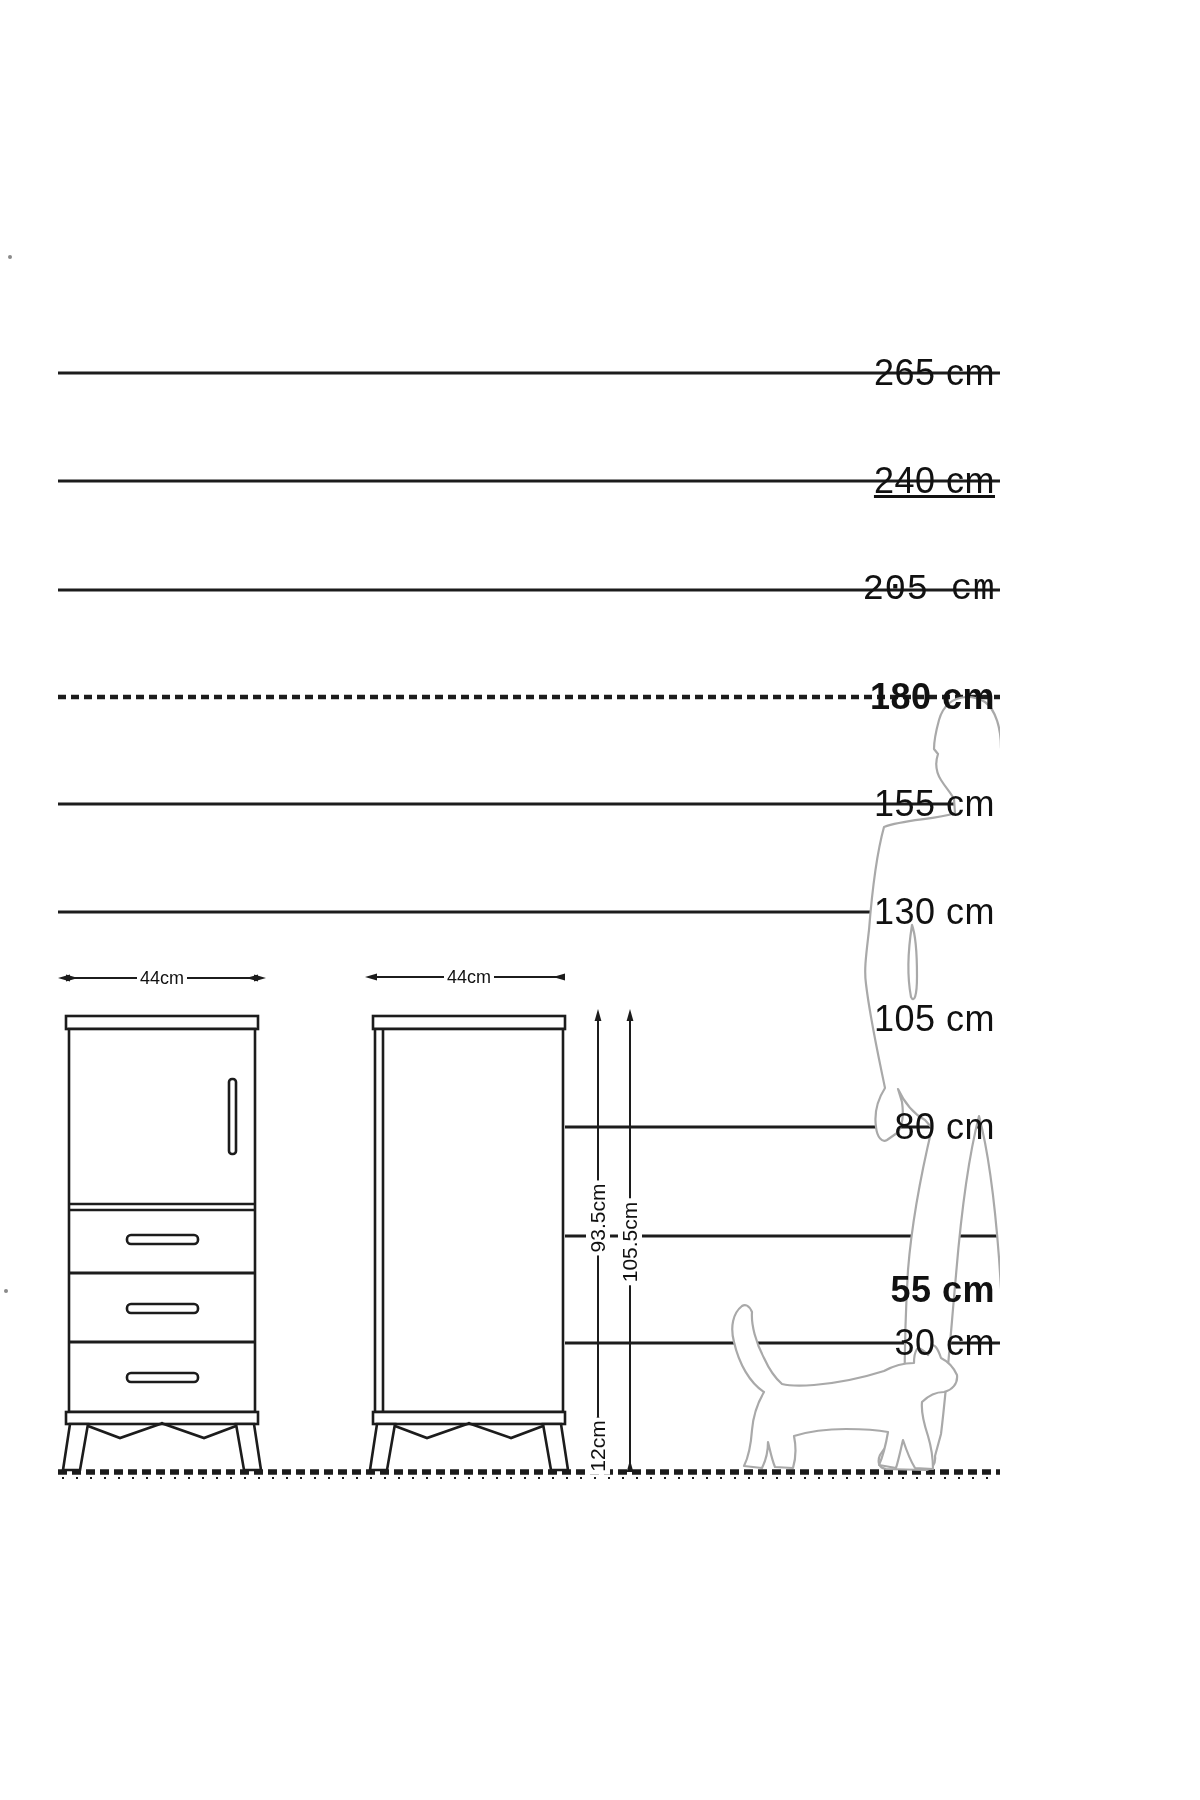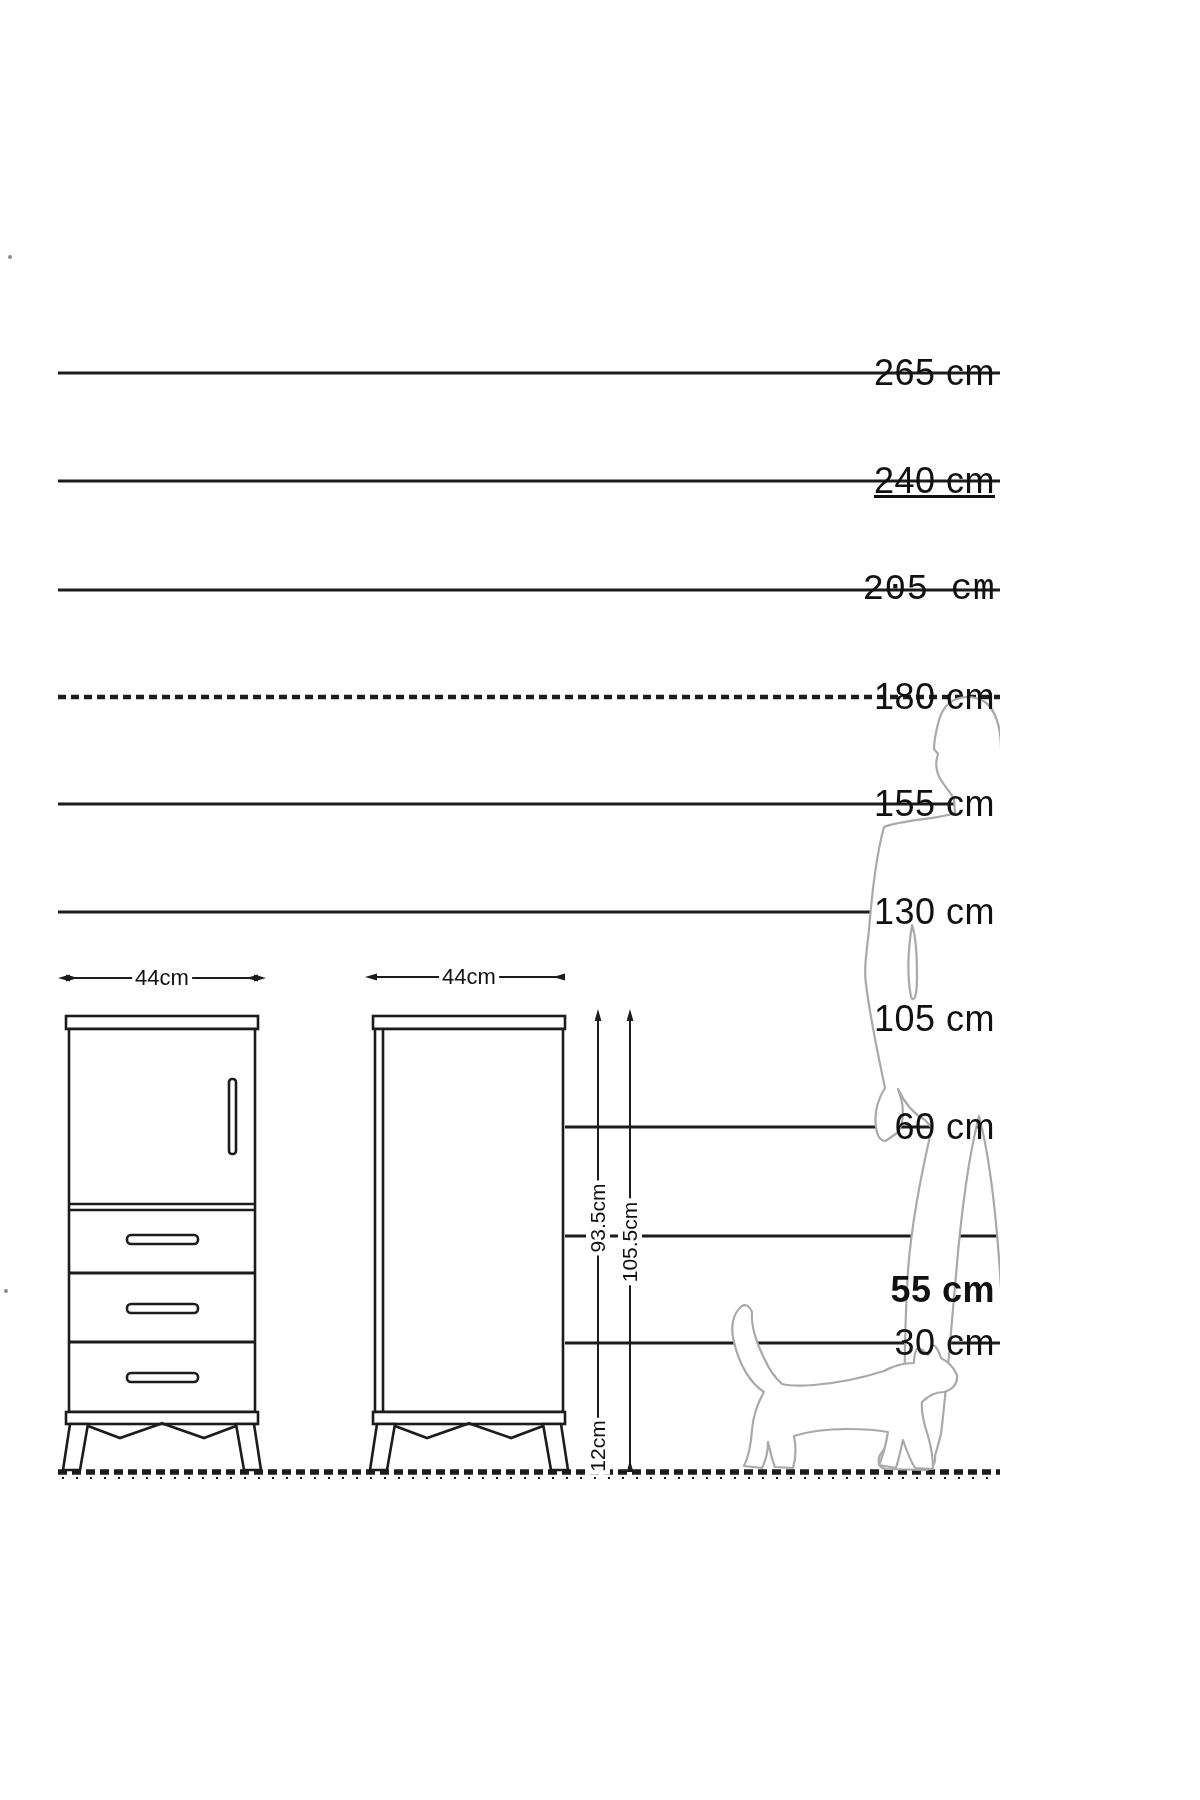--- a/index.html
+++ b/index.html
@@ -2,21 +2,21 @@
 <html><head>
 <meta charset="utf-8">
 <style>
   html,body{margin:0;padding:0;background:#fff;}
   .stage{position:relative;width:1000px;height:1800px;background:#fff;overflow:hidden;
          font-family:"Liberation Sans", sans-serif;color:#111;}
   svg{position:absolute;left:0;top:0;}
   .rlabel{position:absolute;right:5px;height:44px;line-height:44px;font-size:36px;
           letter-spacing:0.5px;white-space:nowrap;color:#111;}
   .dimlabel{position:absolute;transform:translate(-50%,-50%);background:#fff;
-            font-size:22px;padding:0 3px;white-space:nowrap;color:#111;}
+            font-size:18px;padding:0 3px;white-space:nowrap;color:#111;}
   .dimlabel.rot{transform:translate(-50%,-50%) rotate(-90deg);font-size:21px;}
 </style>
 </head>
 <body>
 
 <div class="stage">
 
 <svg width="1200" height="1800" viewBox="0 0 1200 1800">
   <defs>
     <marker id="ah" markerWidth="12" markerHeight="8" refX="10" refY="4" orient="auto" markerUnits="userSpaceOnUse">
@@ -186,25 +186,25 @@
     <circle cx="10" cy="257" r="2"></circle>
     <circle cx="1191" cy="302" r="2"></circle>
     <circle cx="6" cy="1291" r="2"></circle>
     <circle cx="1196" cy="1492" r="2"></circle>
   </g>
 </svg>
 
 <div class="rlabel" style="top:351px;">265 cm</div>
 <div class="rlabel" style="top:459px;text-decoration:underline;">240 cm</div>
 <div class="rlabel" style="top:568px;font-family:Liberation Mono, monospace;">205 cm</div>
-<div class="rlabel" style="top:675px;">180 cm</div>
+<div class="rlabel" style="top:675px;font-weight:bold;">180 cm</div>
 <div class="rlabel" style="top:782px;">155 cm</div>
 <div class="rlabel" style="top:890px;">130 cm</div>
 <div class="rlabel" style="top:997px;text-align:center;">105 cm</div>
-<div class="rlabel" style="top:1105px;">60 cm</div>
+<div class="rlabel" style="top:1105px;">80 cm</div>
 <div class="rlabel" style="top:1268px;font-weight:bold;">55 cm</div>
 <div class="rlabel" style="top:1321px;">30 cm</div>
 
 <div class="dimlabel" style="left:162px;top:978px;">44cm</div>
 <div class="dimlabel" style="left:469px;top:977px;">44cm</div>
 <div class="dimlabel rot" style="left:598px;top:1218px;">93.5cm</div>
 <div class="dimlabel rot" style="left:630px;top:1242px;">105.5cm</div>
 <div class="dimlabel rot" style="left:598px;top:1446px;">12cm</div>
 
 </div>

